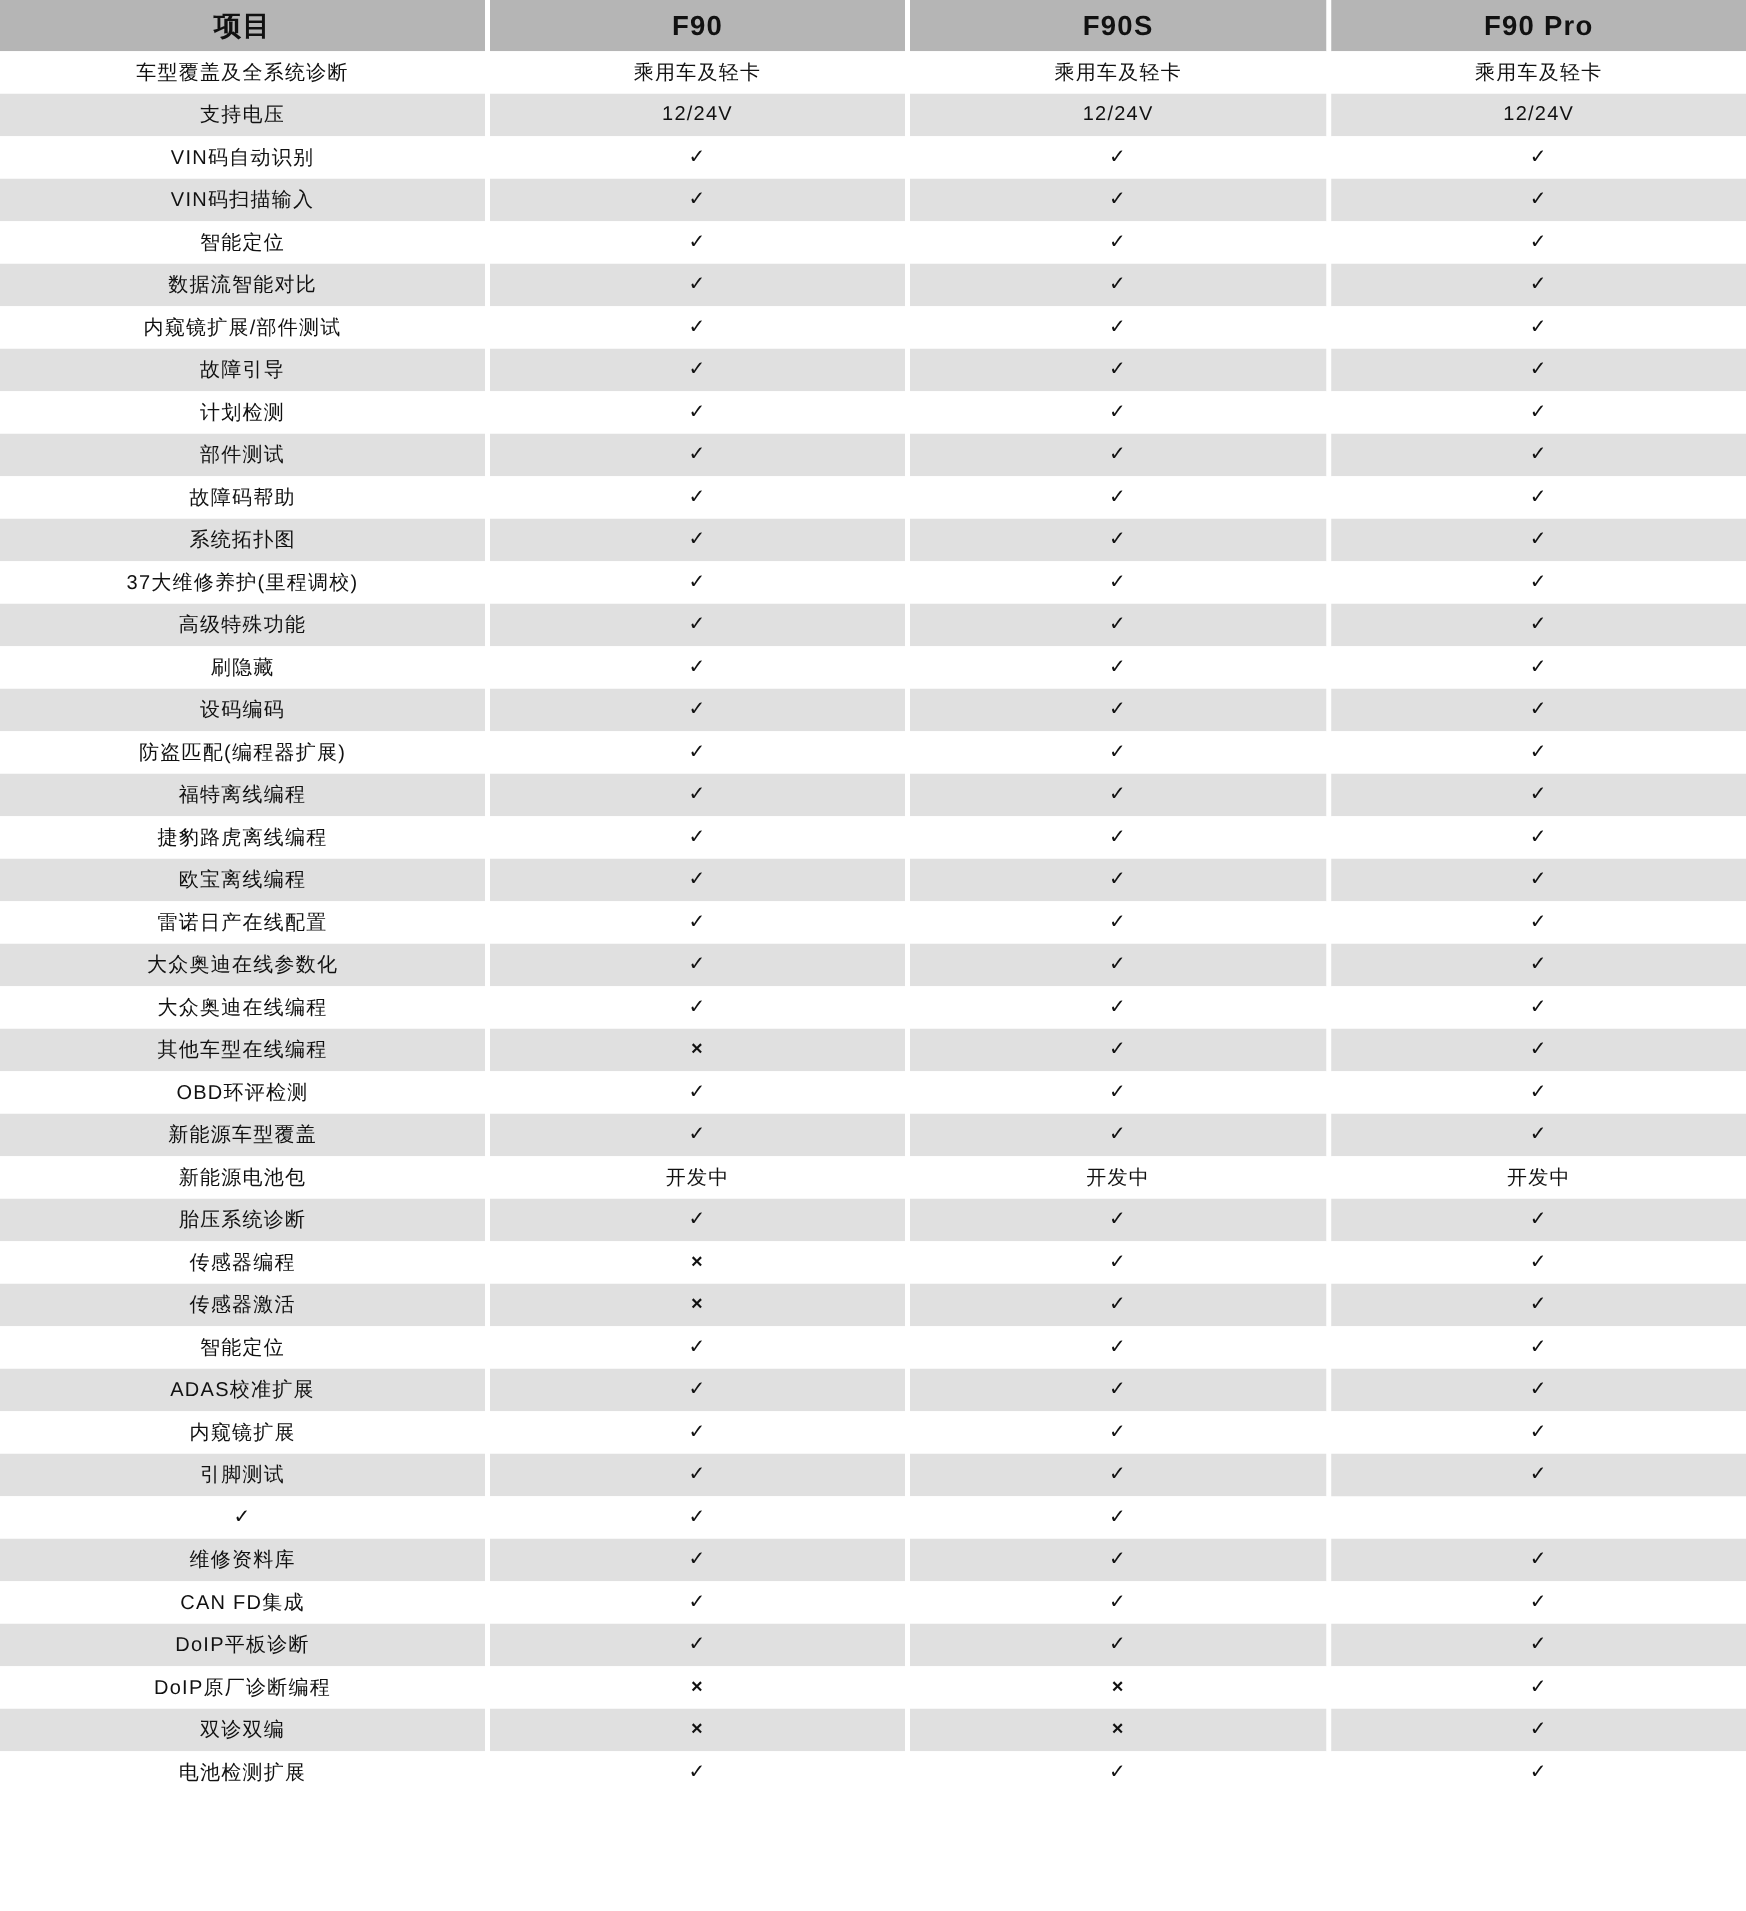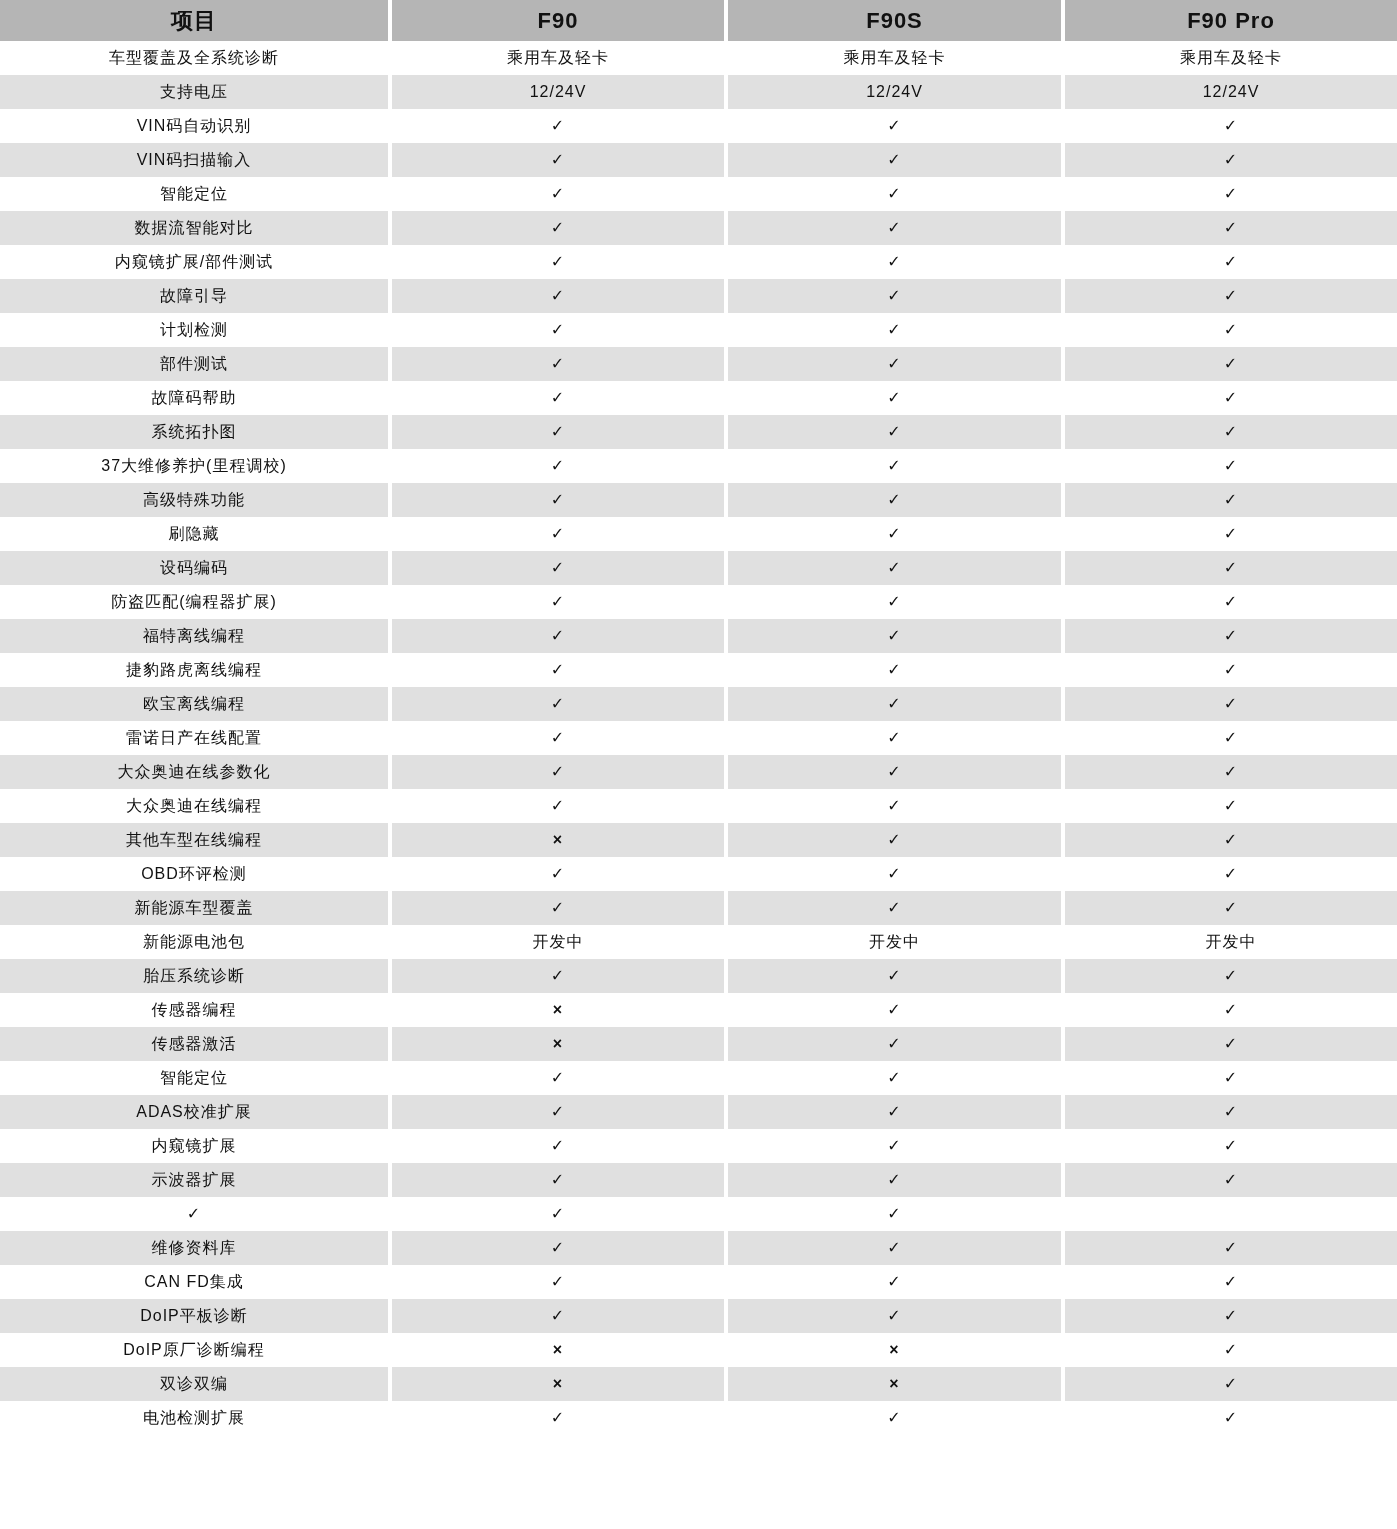--- a/index.html
+++ b/index.html
@@ -292,21 +292,21 @@
   </div>
 
   <div class="row body-row">
     <div class="cell label-cell">内窥镜扩展</div>
     <div class="cell value-cell val-check">✓</div>
     <div class="cell value-cell val-check">✓</div>
     <div class="cell value-cell val-check">✓</div>
   </div>
 
   <div class="row body-row alt">
-    <div class="cell label-cell">示波器扩展</div>
+    <div class="cell label-cell">引脚测试</div>
     <div class="cell value-cell val-check">✓</div>
     <div class="cell value-cell val-check">✓</div>
     <div class="cell value-cell val-check">✓</div>
   </div>
 
   <div class="row body-row">
     <div class="cell value-cell val-check">✓</div>
     <div class="cell value-cell val-check">✓</div>
     <div class="cell value-cell val-check">✓</div>
   </div>

